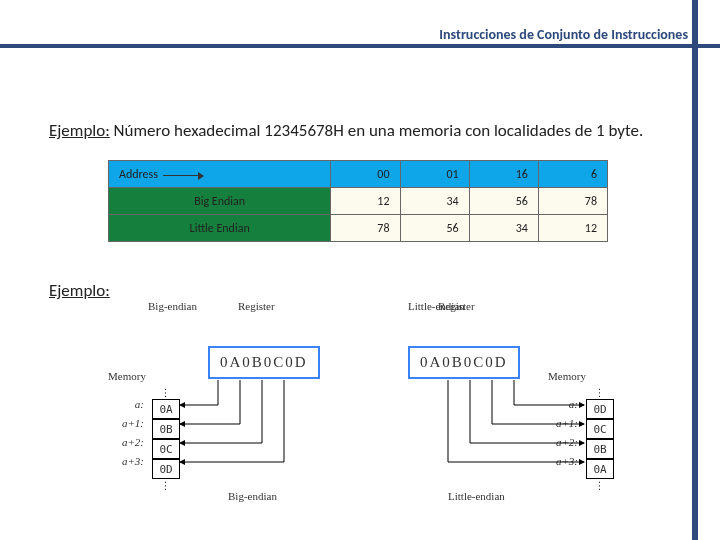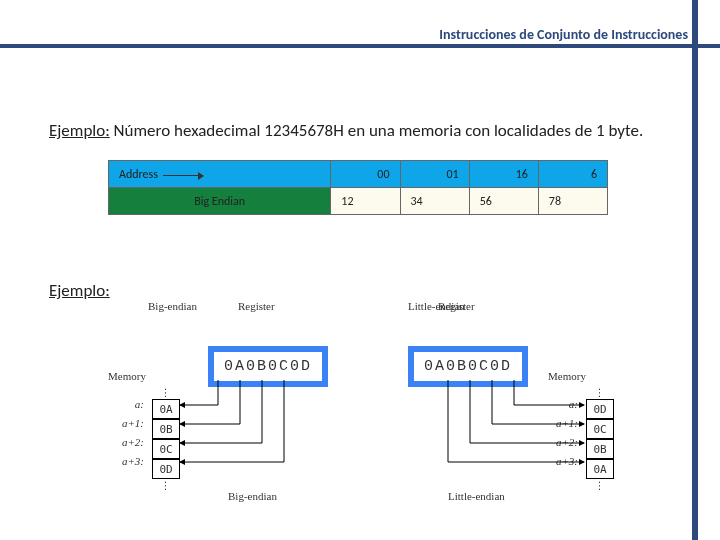--- a/index.html
+++ b/index.html
@@ -8,32 +8,32 @@
   .topbar .blue{position:absolute;left:0;right:0;height:4px;background:#2e4a7d;top:18px}
   .topbar .title{position:absolute;right:32px;top:0;font-size:14px;font-weight:600;color:#2e4a7d}
   .sidestripe{position:absolute;right:22px;top:0;width:6px;height:540px;background:#2e4a7d}
   .heading{position:absolute;left:46px;top:82px;font-size:18px;font-weight:700;color:#2e4a7d}
   .para{position:absolute;left:49px;font-size:17px;color:#222}
   .para1{top:120px}
   .para2{top:280px}
   .underline{text-decoration:underline}
   
   .tbl1{position:absolute;left:108px;top:160px;width:500px;border-collapse:collapse;font-size:12px}
-  .tbl1 td,.tbl1 th{border:1px solid #666;padding:6px 10px;text-align:left}
+  .tbl1 td,.tbl1 th{border:1px solid #666;padding:6px 10px;text-align:right}
   .tbl1 thead th{background:#0ea5e9;font-weight:400;text-align:left}
   .tbl1 thead th.addr{text-align:left}
   .tbl1 tbody td:first-child{text-align:center;background:#15803d}
   .tbl1 thead th:not(:first-child){text-align:right}
   .tbl1 tbody tr td{background:#fdfbee}
   .arrow{display:inline-block;width:40px;height:1px;background:#333;vertical-align:middle;position:relative;margin:0 2px}
   .arrow:after{content:"";position:absolute;right:-1px;top:-3px;border-left:6px solid #333;border-top:4px solid transparent;border-bottom:4px solid transparent}
   
   .dia{position:absolute;left:108px;top:300px;font-size:10px;color:#333}
   .reglabel{font-family:"Times New Roman",serif;font-size:11px}
-  .regbox{border:6px solid #3b82f6;padding:6px 10px;font-family:Liberation Mono, monospace;font-size:15px;letter-spacing:2px;display:inline-block;background:#fff}
+  .regbox{border:2px solid #3b82f6;padding:6px 10px;font-family:Liberation Serif, serif;font-size:15px;letter-spacing:2px;display:inline-block;background:#fff}
   .mem{position:absolute;font-family:"Times New Roman",serif;font-size:11px}
   .memcell{border:1px solid #000;width:26px;height:18px;font-family:Consolas,monospace;font-size:11px;display:flex;align-items:center;justify-content:center;background:#fff}
   .memstack{display:flex;flex-direction:column}
   .memaddr{position:absolute;font-family:"Times New Roman",serif;font-size:11px;font-style:italic;text-align:right;width:30px}
   .dots{letter-spacing:1px;font-size:10px;text-align:center}
   .caption{font-family:"Times New Roman",serif;font-size:11px;position:absolute}
   svg.lines{position:absolute;overflow:visible}
 </style>
 </head>
 <body>
@@ -68,20 +68,27 @@
         <th>6</th>
       </tr>
     </thead>
     <tbody>
       <tr>
         <td>Big Endian</td>
         <td>12</td>
         <td>34</td>
         <td>56</td>
         <td>78</td>
+      </tr>
+      <tr>
+        <td>Little Endian</td>
+        <td>78</td>
+        <td>56</td>
+        <td>34</td>
+        <td>12</td>
       </tr>
     </tbody>
   </table>
 
   <div class="para para2">
     <span class="underline">Ejemplo:</span>
   </div>
 
   <div class="dia" style="width:510px;height:220px">
 

